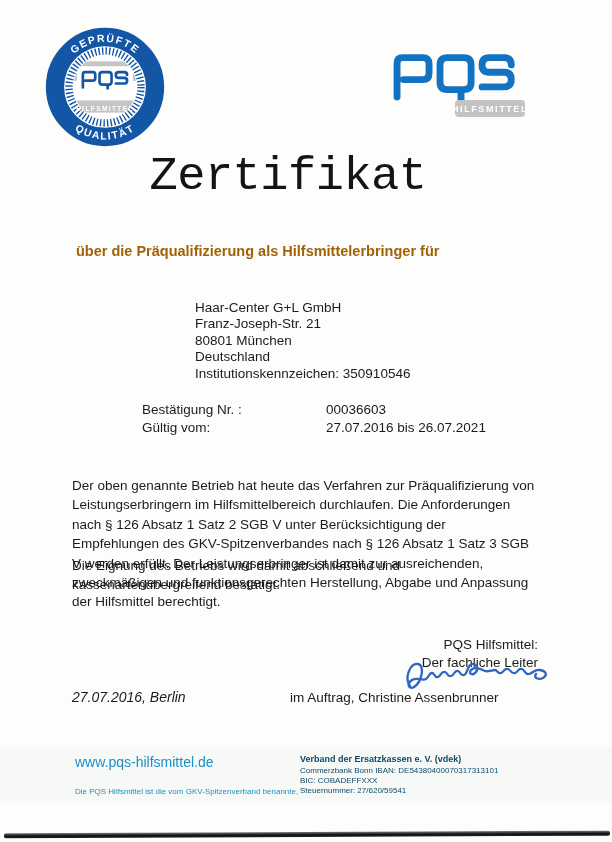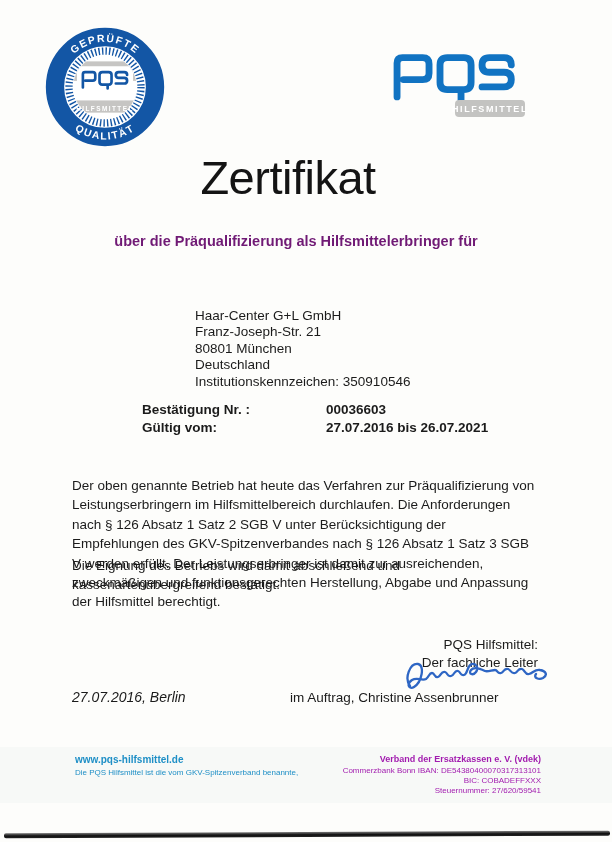--- a/index.html
+++ b/index.html
@@ -14,45 +14,45 @@
   .logo-wrap{left:391px;top:53px;width:134px;height:66px;}
   .logo-badge{
     position:absolute;left:64px;top:47px;width:70px;height:17px;
     background:#c3c3c1;border-radius:4px;color:#fff;
     font-size:9px;font-weight:bold;letter-spacing:1.6px;
     display:flex;align-items:center;justify-content:center;
   }
   .sr{position:absolute;width:1px;height:1px;overflow:hidden;clip:rect(0 0 0 0);white-space:nowrap;}
   
   .title{left:86px;top:150px;width:404px;text-align:center;
-    font-size:47px;font-weight:500;letter-spacing:-0.5px;color:#141414;}
-  .subtitle{left:76px;top:233px;width:440px;text-align:center;
-    font-size:14.5px;font-weight:bold;color:#701a75;}
+    font-size:47px;font-weight:500;letter-spacing:-0.5px;color:#141414;font-family:Liberation Mono, monospace;}
+  .subtitle{left:76px;top:243px;width:440px;text-align:left;
+    font-size:14.5px;font-weight:bold;color:#a16207;}
   
-  .recipient{left:195px;top:308px;font-size:13.5px;line-height:16.4px;}
+  .recipient{left:195px;top:300px;font-size:13.5px;line-height:16.4px;}
   
   .details{left:142px;top:401px;font-size:13.5px;line-height:17.6px;width:400px;}
-  .details .row{display:flex;font-weight:bold;}
+  .details .row{display:flex;}
   .details .lbl{width:184px;flex:0 0 184px;}
   
   .para{left:72px;width:464px;font-size:13.5px;line-height:19.4px;text-align:left;}
   .p1{top:476px;}
   .p2{top:556px;}
   
   .sig-block{left:304px;top:636px;width:234px;text-align:right;
     font-size:13.5px;line-height:18px;}
   .sig-name{left:290px;top:690px;width:234px;text-align:left;font-size:13.5px;}
   .sig-svg{left:404px;top:658px;width:152px;height:36px;}
   .date-place{left:72px;top:689px;font-size:14px;font-style:italic;}
   
   .footer-tint{left:0;top:747px;width:612px;height:56px;background:rgba(200,212,218,0.10);}
   .footer-left{left:75px;top:754px;width:260px;color:#1e8fc6;}
-  .footer-left .site{font-size:10px;font-weight:bold;margin-bottom:3px;}
+  .footer-left .site{font-size:14px;font-weight:normal;margin-bottom:17px;}
   .footer-left .small{font-size:8px;line-height:10.5px;}
-  .footer-right{left:300px;top:754px;width:241px;text-align:right;color:#a21caf;}
+  .footer-right{left:300px;top:754px;width:241px;color:#0c4a6e;}
   .footer-right .org{font-size:9px;font-weight:bold;margin-bottom:2px;}
   .footer-right .small{font-size:8px;line-height:10px;}
   
   .scan-edge{
     left:4px;top:832px;width:606px;height:5px;
     background:linear-gradient(to bottom,#777 0%,#111 55%,#222 100%);
     transform:rotate(-0.25deg);border-radius:2px;
   }
   svg{display:block;}
 </style>

